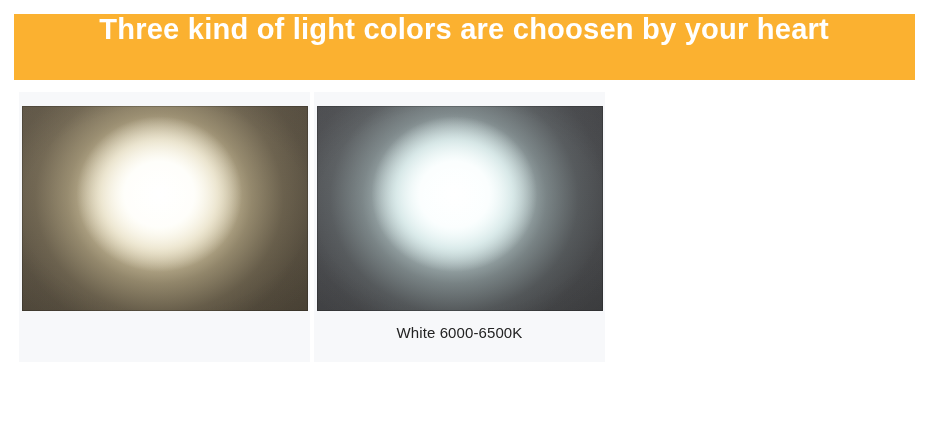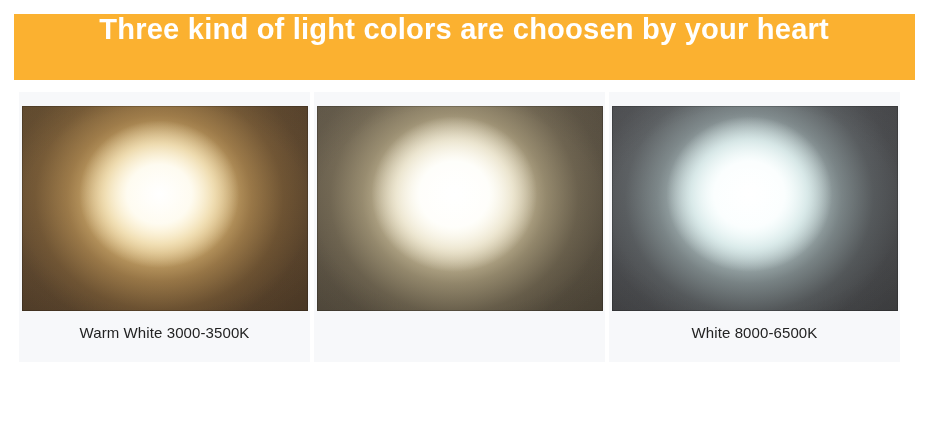--- a/index.html
+++ b/index.html
@@ -196,46 +196,36 @@
 <body>
 
 <div class="page">
 
   <div class="banner">
     <div class="banner-title">Three kind of light colors are choosen by your heart</div>
   </div>
 
   <div class="cards">
 
-    <div class="card warm">
-      <div class="card-photo">
-        <div class="photo-base"></div>
-        <div class="photo-glow"></div>
-        <div class="photo-core"></div>
-        <div class="photo-vignette"></div>
-        <div class="photo-edge"></div>
-      </div>
-      <div class="card-caption">Warm White 3000-3500K</div>
-    </div>
 
     <div class="card natural">
       <div class="card-photo">
         <div class="photo-base"></div>
         <div class="photo-glow"></div>
         <div class="photo-core"></div>
         <div class="photo-vignette"></div>
         <div class="photo-edge"></div>
       </div>
     </div>
 
     <div class="card cool">
       <div class="card-photo">
         <div class="photo-base"></div>
         <div class="photo-glow"></div>
         <div class="photo-core"></div>
         <div class="photo-vignette"></div>
         <div class="photo-edge"></div>
       </div>
-      <div class="card-caption">White 8000-6500K</div>
+      <div class="card-caption">White 6000-6500K</div>
     </div>
 
   </div>
 </div>
 
 </body></html>

